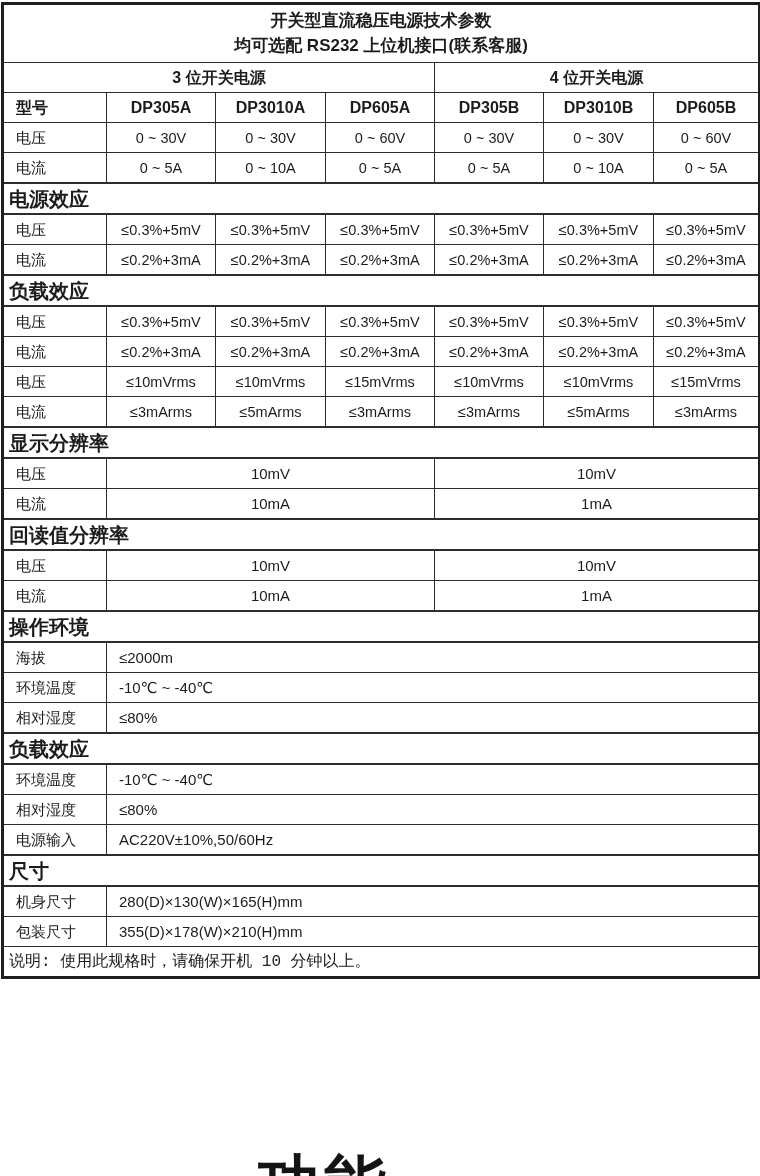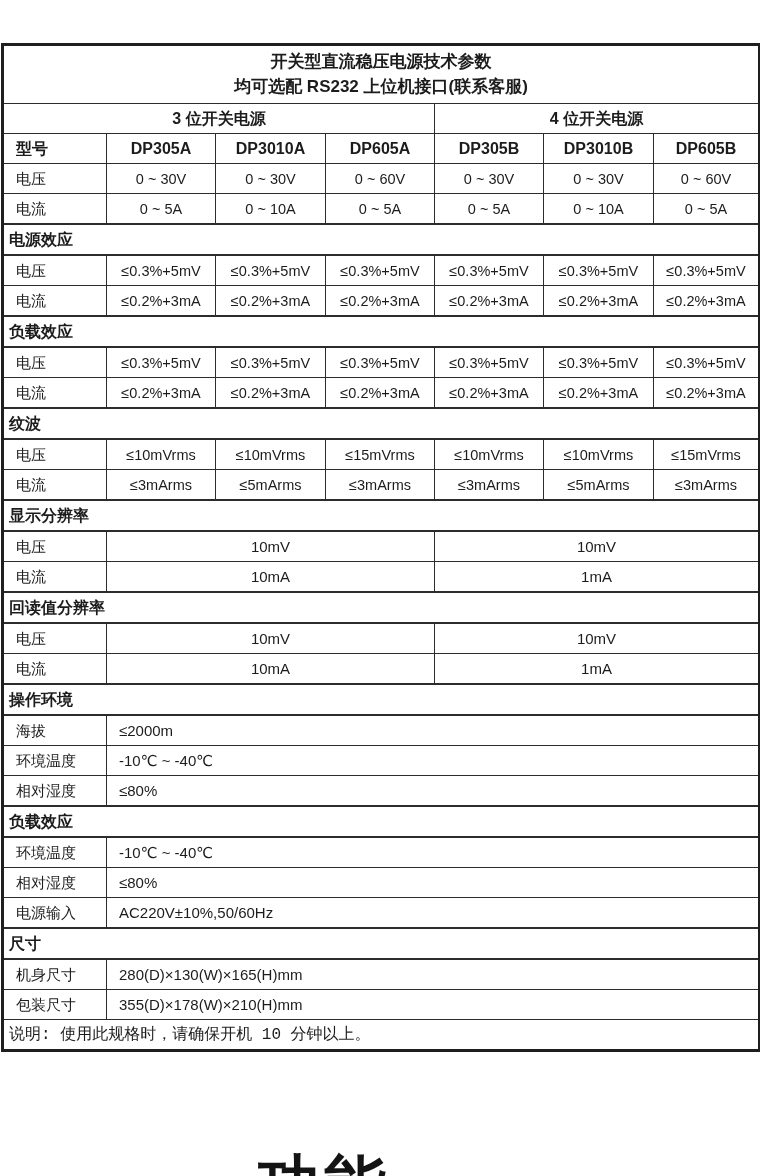--- a/index.html
+++ b/index.html
@@ -17,21 +17,20 @@
     color: #1c1c1c;
   }
   table.spec {
     position: absolute;
     left: 1px;
     top: 2px;
     width: 757px;
     border-collapse: collapse;
     table-layout: fixed;
     border: 3px solid #1f1f1f;
-    margin-top: 41px;
   }
   table.spec td {
     border: 1.5px solid #2c2c2c;
     padding: 4px 3px;
     height: 21px;
     font-size: 15px;
     line-height: 20px;
     text-align: center;
     color: #1c1c1c;
     white-space: nowrap;
@@ -44,21 +43,21 @@
   .title-line {
     font-weight: bold;
     font-size: 17px;
     line-height: 25px;
     text-align: center;
   }
   table.spec td.b { font-weight: bold; font-size: 16px; }
   table.spec td.l { text-align: left; padding-left: 12px; }
   table.spec td.sec {
     font-weight: bold;
-    font-size: 16px;
+    font-size: 20px;
     text-align: left;
     padding-left: 5px;
     border-top-width: 2px;
     border-bottom-width: 2px;
   }
   table.spec td.v { font-size: 14.5px; letter-spacing: 0; }
   table.spec td.note {
     text-align: left;
     padding-left: 5px;
     font-size: 16px;
@@ -166,23 +165,20 @@
         <tr>
           <td class="l">电流</td>
           <td class="v">≤0.2%+3mA</td>
           <td class="v">≤0.2%+3mA</td>
           <td class="v">≤0.2%+3mA</td>
           <td class="v">≤0.2%+3mA</td>
           <td class="v">≤0.2%+3mA</td>
           <td class="v">≤0.2%+3mA</td>
         </tr>
         <tr>
-          <td colspan="7" class="sec">纹波</td>
-        </tr>
-        <tr>
           <td class="l">电压</td>
           <td class="v">≤10mVrms</td>
           <td class="v">≤10mVrms</td>
           <td class="v">≤15mVrms</td>
           <td class="v">≤10mVrms</td>
           <td class="v">≤10mVrms</td>
           <td class="v">≤15mVrms</td>
         </tr>
         <tr>
           <td class="l">电流</td>

